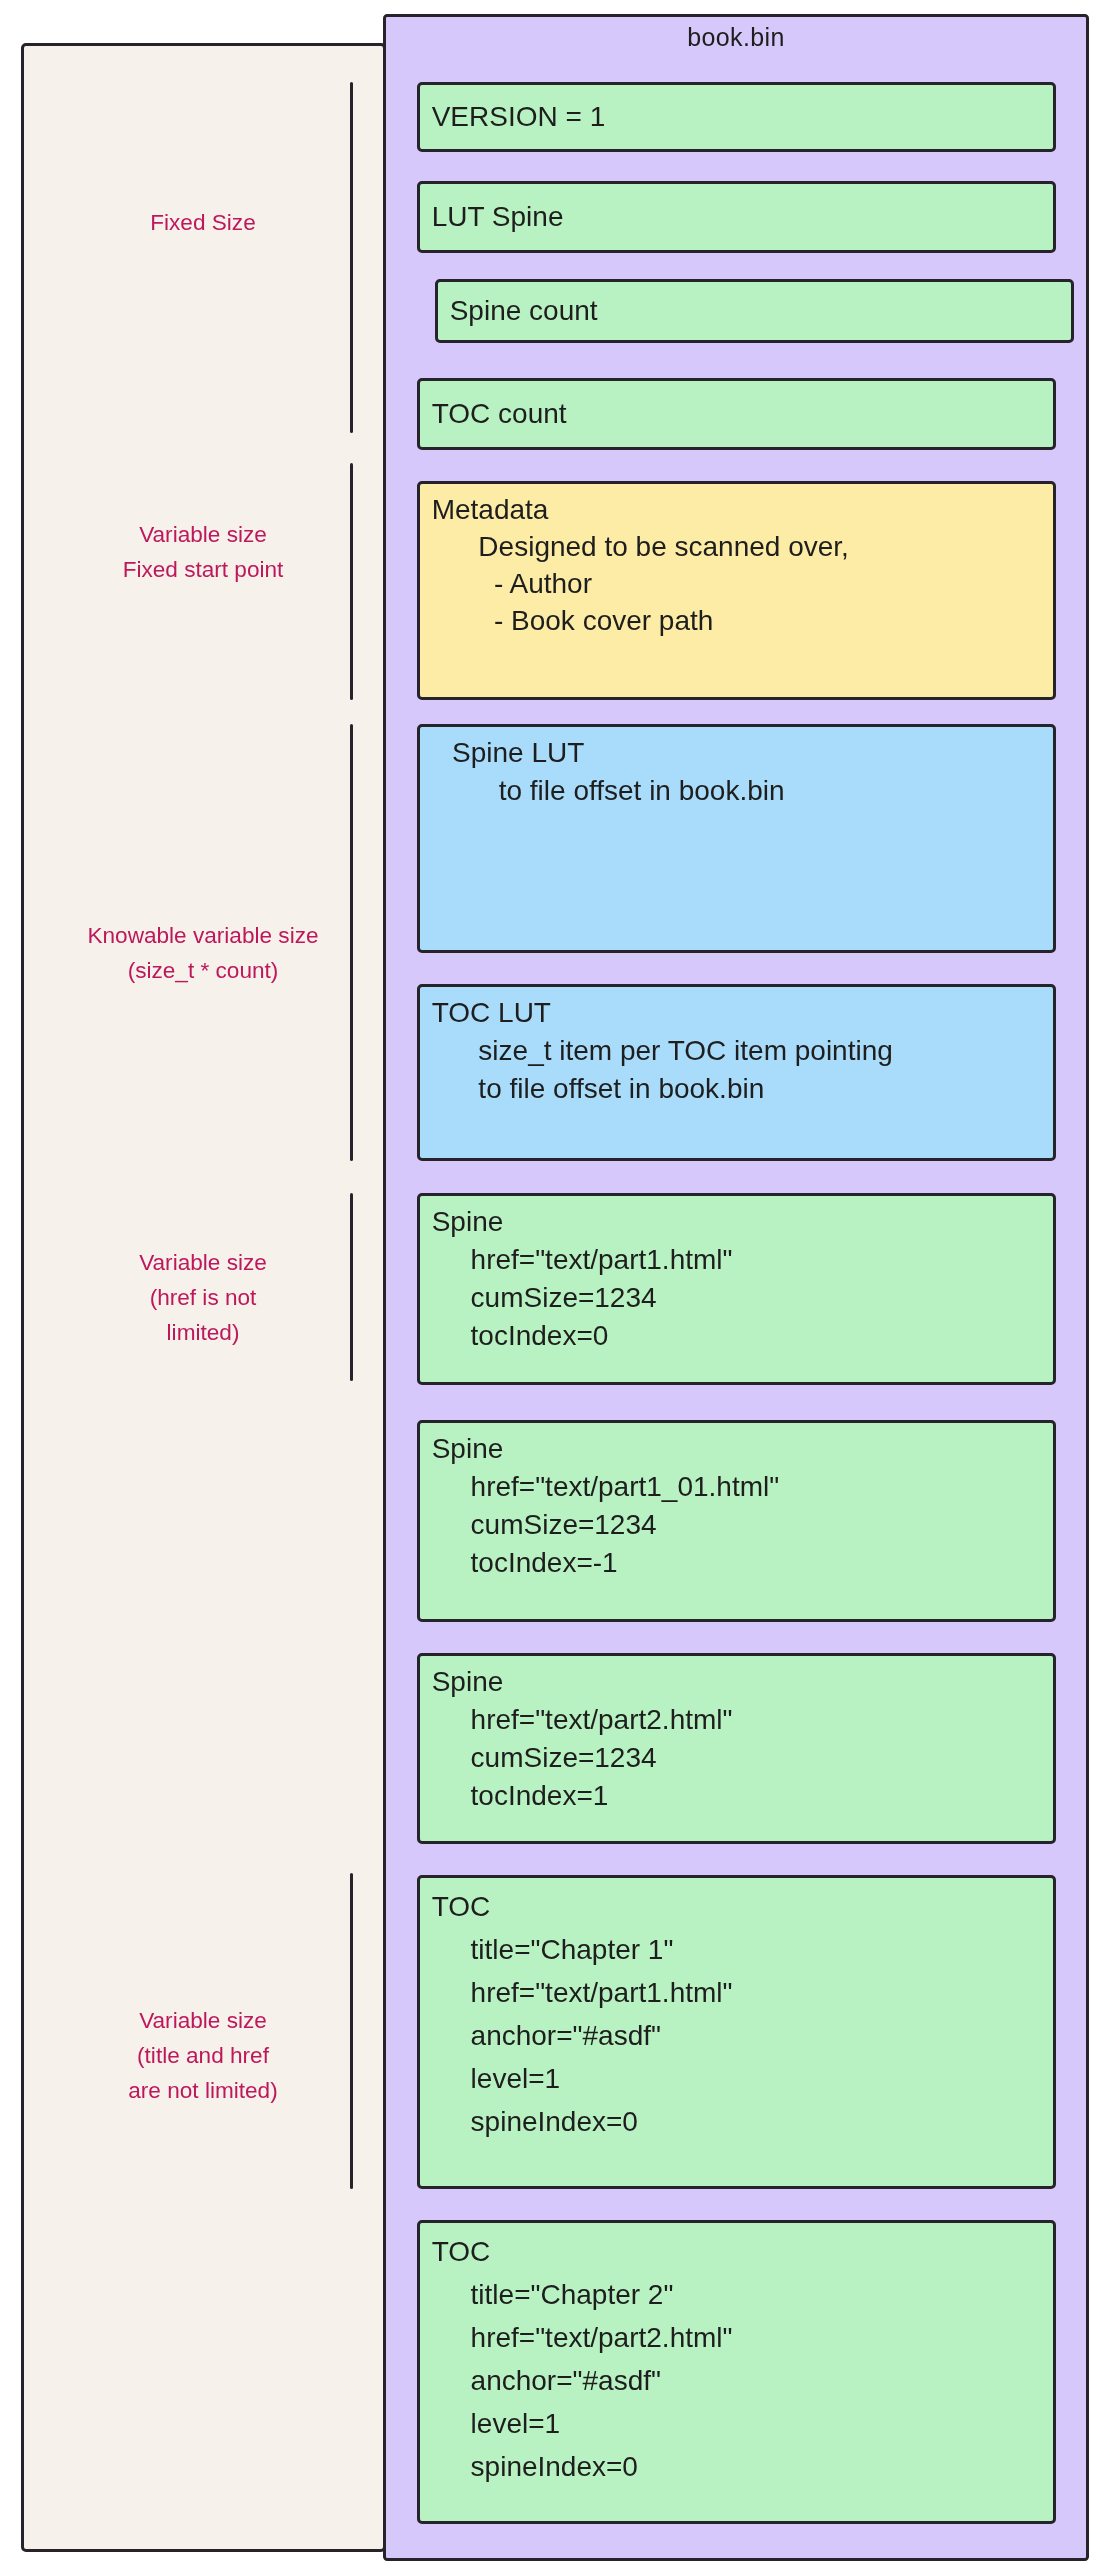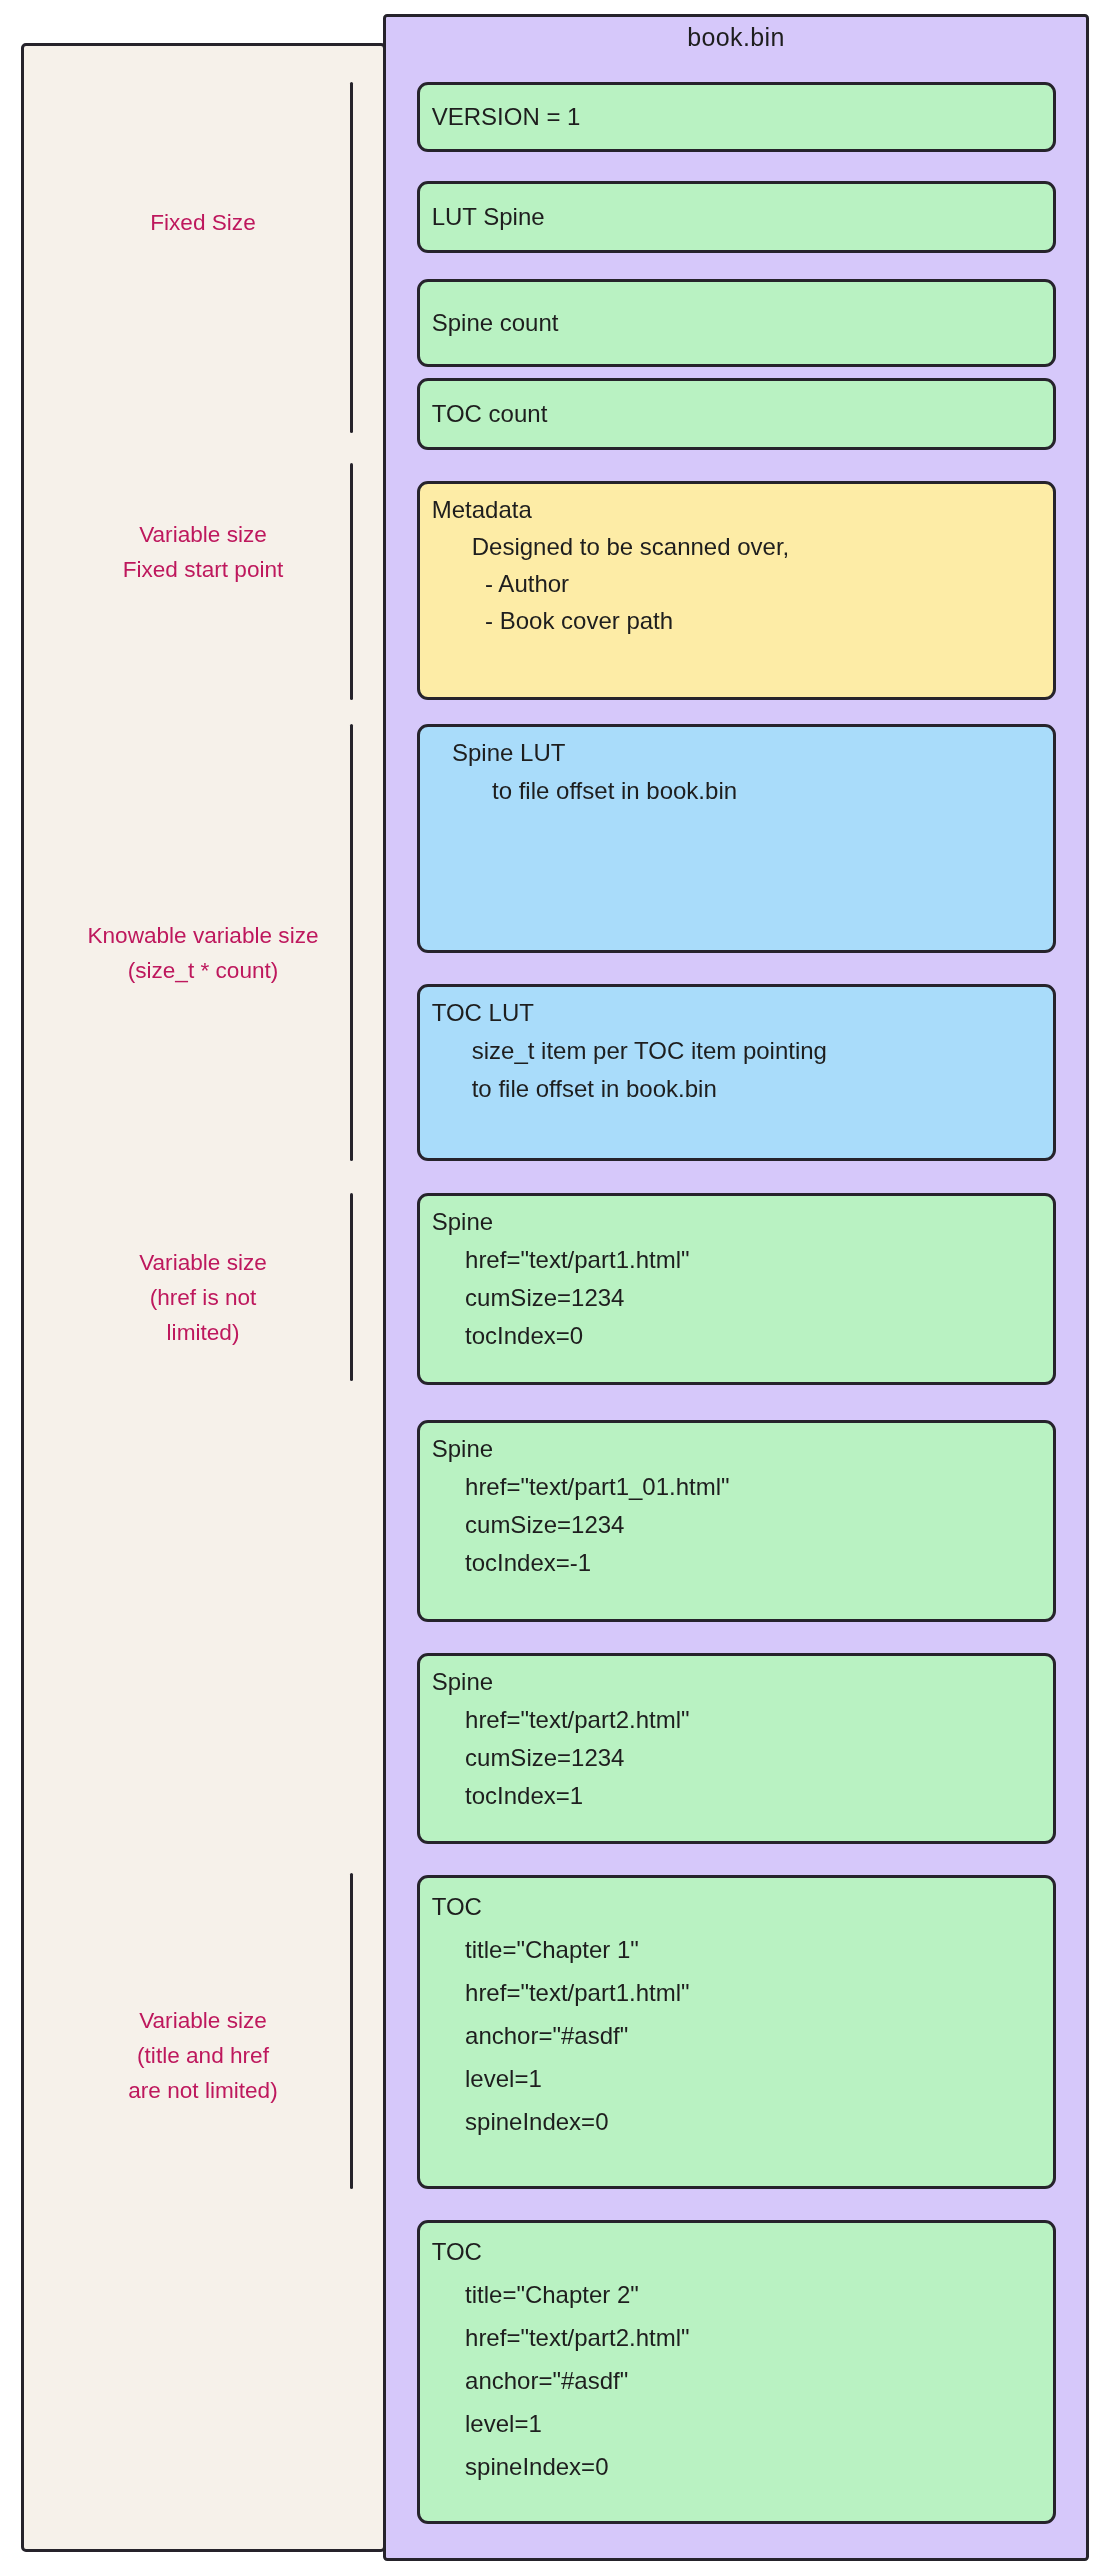--- a/index.html
+++ b/index.html
@@ -23,23 +23,23 @@
     border-radius:4.2px;
   }
   #file-title{
     position:absolute;left:383px;top:23.4px;width:706px;
     text-align:center;font-size:25px;font-weight:400;
     letter-spacing:0.4px;
   }
   .box{
     position:absolute;left:417px;width:639px;
     border:3.3px solid #26232b;box-sizing:border-box;
-    border-radius:11px;
+    border-radius:5px;
     padding:6.7px 11.7px;
-    font-size:24px;
+    font-size:28px;
     white-space:pre;
     overflow:hidden;
   }
   .box.center{display:flex;align-items:center;padding-top:0;padding-bottom:0;}
   .box.green{background:var(--green,#b9f2c2);}
   .box.yellow{background:var(--yellow,#fdeca6);}
   .box.blue{background:var(--blue,#a9dcfa);}
   .box .line{white-space:pre;}
   .bracket{
     position:absolute;left:350px;width:3.3px;
@@ -79,21 +79,21 @@
       <div class="label-line">(href is not</div>
       <div class="label-line">limited)</div>
     </div>
     <div class="side-label" style="top: 2003px;">
       <div class="label-line">Variable size</div>
       <div class="label-line">(title and href</div>
       <div class="label-line">are not limited)</div>
     </div>
     <div class="box green center" style="top: 82px; height: 70px; line-height: 38px;"><div class="line">VERSION = 1</div></div>
     <div class="box green center" style="top: 181px; height: 72px; line-height: 38px;"><div class="line">LUT Spine</div></div>
-    <div class="box green center" style="top: 279px; height: 88px; line-height: 38px;"><div class="line">Spine count</div></div>
+    <div class="box green center" style="top: 279px; height: 64px; line-height: 38px; margin-left: 18px;"><div class="line">Spine count</div></div>
     <div class="box green center" style="top: 378px; height: 72px; line-height: 38px;"><div class="line">TOC count</div></div>
     <div class="box yellow" style="top: 481px; height: 219px; line-height: 37px;"><div class="line">Metadata</div><div class="line">      Designed to be scanned over,</div><div class="line">        - Author</div><div class="line">        - Book cover path</div></div>
     <div class="box blue" style="top: 724px; height: 229px; line-height: 38px; padding-left: 32px;"><div class="line">Spine LUT</div><div class="line">      to file offset in book.bin</div></div>
     <div class="box blue" style="top: 984px; height: 177px; line-height: 38px;"><div class="line">TOC LUT</div><div class="line">      size_t item per TOC item pointing</div><div class="line">      to file offset in book.bin</div></div>
     <div class="box green" style="top: 1193px; height: 192px; line-height: 38px;"><div class="line">Spine</div><div class="line">     href="text/part1.html"</div><div class="line">     cumSize=1234</div><div class="line">     tocIndex=0</div></div>
     <div class="box green" style="top: 1420px; height: 202px; line-height: 38px;"><div class="line">Spine</div><div class="line">     href="text/part1_01.html"</div><div class="line">     cumSize=1234</div><div class="line">     tocIndex=-1</div></div>
     <div class="box green" style="top: 1653px; height: 191px; line-height: 38px;"><div class="line">Spine</div><div class="line">     href="text/part2.html"</div><div class="line">     cumSize=1234</div><div class="line">     tocIndex=1</div></div>
     <div class="box green" style="top: 1875px; height: 314px; line-height: 43px;"><div class="line">TOC</div><div class="line">     title="Chapter 1"</div><div class="line">     href="text/part1.html"</div><div class="line">     anchor="#asdf"</div><div class="line">     level=1</div><div class="line">     spineIndex=0</div></div>
     <div class="box green" style="top: 2220px; height: 304px; line-height: 43px;"><div class="line">TOC</div><div class="line">     title="Chapter 2"</div><div class="line">     href="text/part2.html"</div><div class="line">     anchor="#asdf"</div><div class="line">     level=1</div><div class="line">     spineIndex=0</div></div>
   </div>

